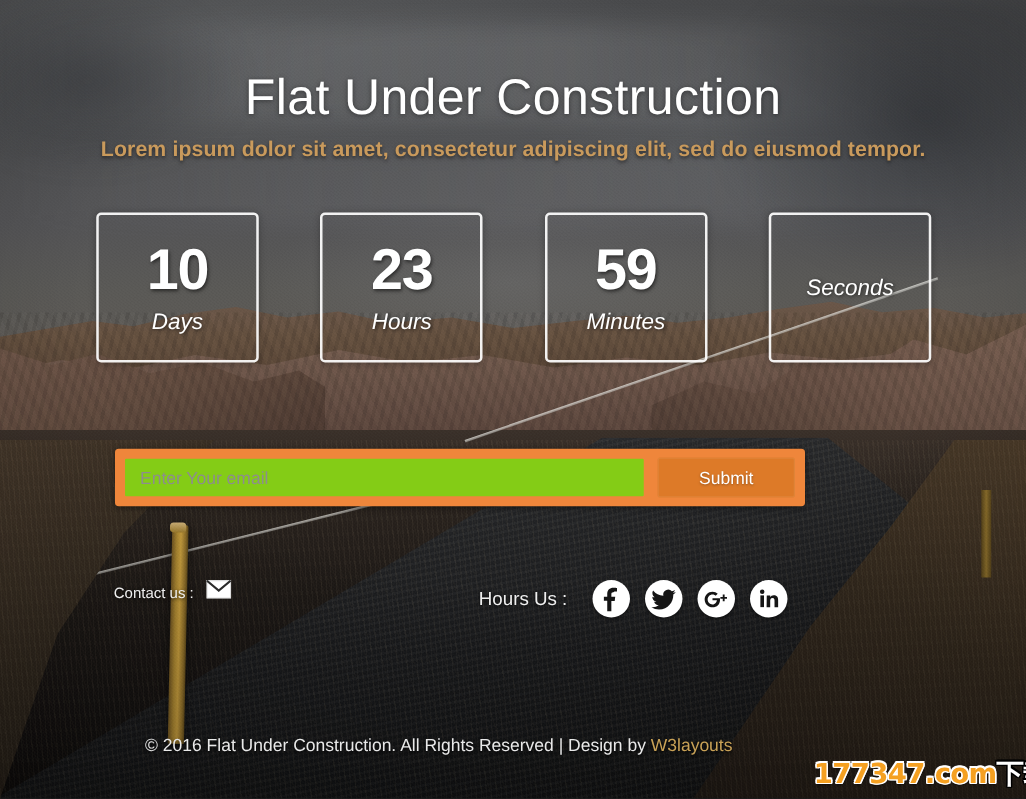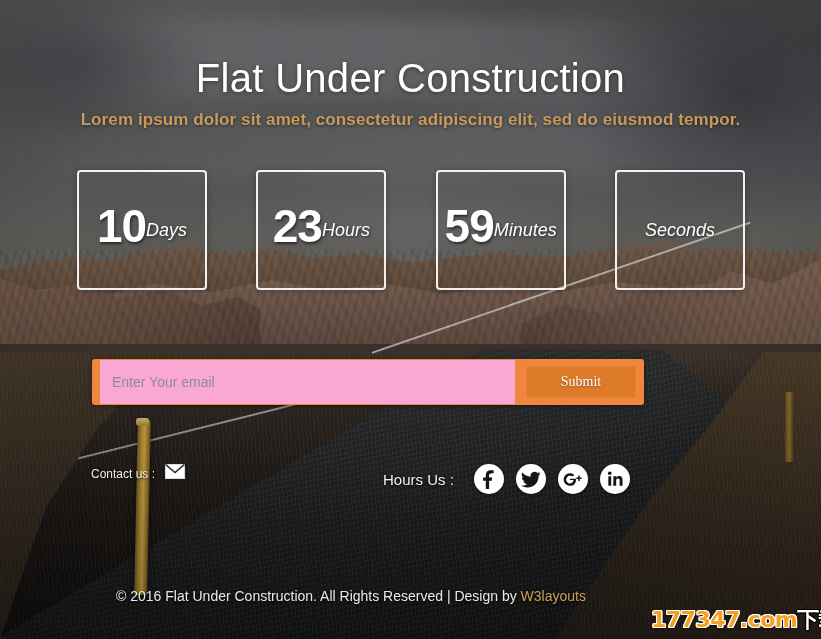--- a/index.html
+++ b/index.html
@@ -164,21 +164,21 @@
 
   
   .countdown {
     position:absolute; left:77px; top:170px; width:668px; height:120px;
     display:flex; justify-content:space-between;
   }
   .cd-box {
     width:130px; height:120px;
     border:2px solid rgba(255,255,255,.92);
     border-radius:4px;
-    display:flex; flex-direction:row; align-items:center; justify-content:center;
+    display:flex; flex-direction:column; align-items:center; justify-content:center;
     box-shadow:0 1px 6px rgba(0,0,0,.28);
   }
   .cd-num {
     font-size:46px; font-weight:bold; color:#ffffff; line-height:1;
     letter-spacing:-1px;
     text-shadow:1px 2px 3px rgba(0,0,0,.55);
     margin-bottom:9px;
   }
   .cd-num .dim { color:#9d9d9d; }
   .cd-label {
@@ -187,31 +187,31 @@
   }
 
   
   .form-wrap {
     position:absolute; left:92px; top:359px; width:552px; height:46px;
     background:#ef863b; border-radius:3px;
     box-shadow:0 1px 5px rgba(0,0,0,.45);
     display:flex; align-items:center; padding:0 8px; gap:0;
   }
   .email-input {
-    flex:1 1 auto; height:44px; border:none; outline:none;
-    background:#f9a8d4; color:#555; font-size:14px;
+    flex:1 1 auto; height:30px; border:none; outline:none;
+    background:#84cc16; color:#555; font-size:14px;
     font-family:"Liberation Sans", sans-serif;
     padding:0 12px; border-radius:1px;
     margin-right:11px;
   }
   .email-input::placeholder { color:#8d8d8d; }
   .submit-btn {
     width:110px; height:32px; border:none; cursor:pointer;
     background:#dd7a28; color:#ffffff; font-size:14px;
-    font-family:Liberation Serif, serif;
+    font-family:Liberation Sans, sans-serif;
     border-radius:2px;
     text-shadow:0 1px 2px rgba(0,0,0,.35);
     box-shadow:inset 0 0 0 1px rgba(255,255,255,.08);
   }
 
   
   .contact {
     position:absolute; left:91px; top:464px;
     display:flex; align-items:center; gap:10px;
   }

